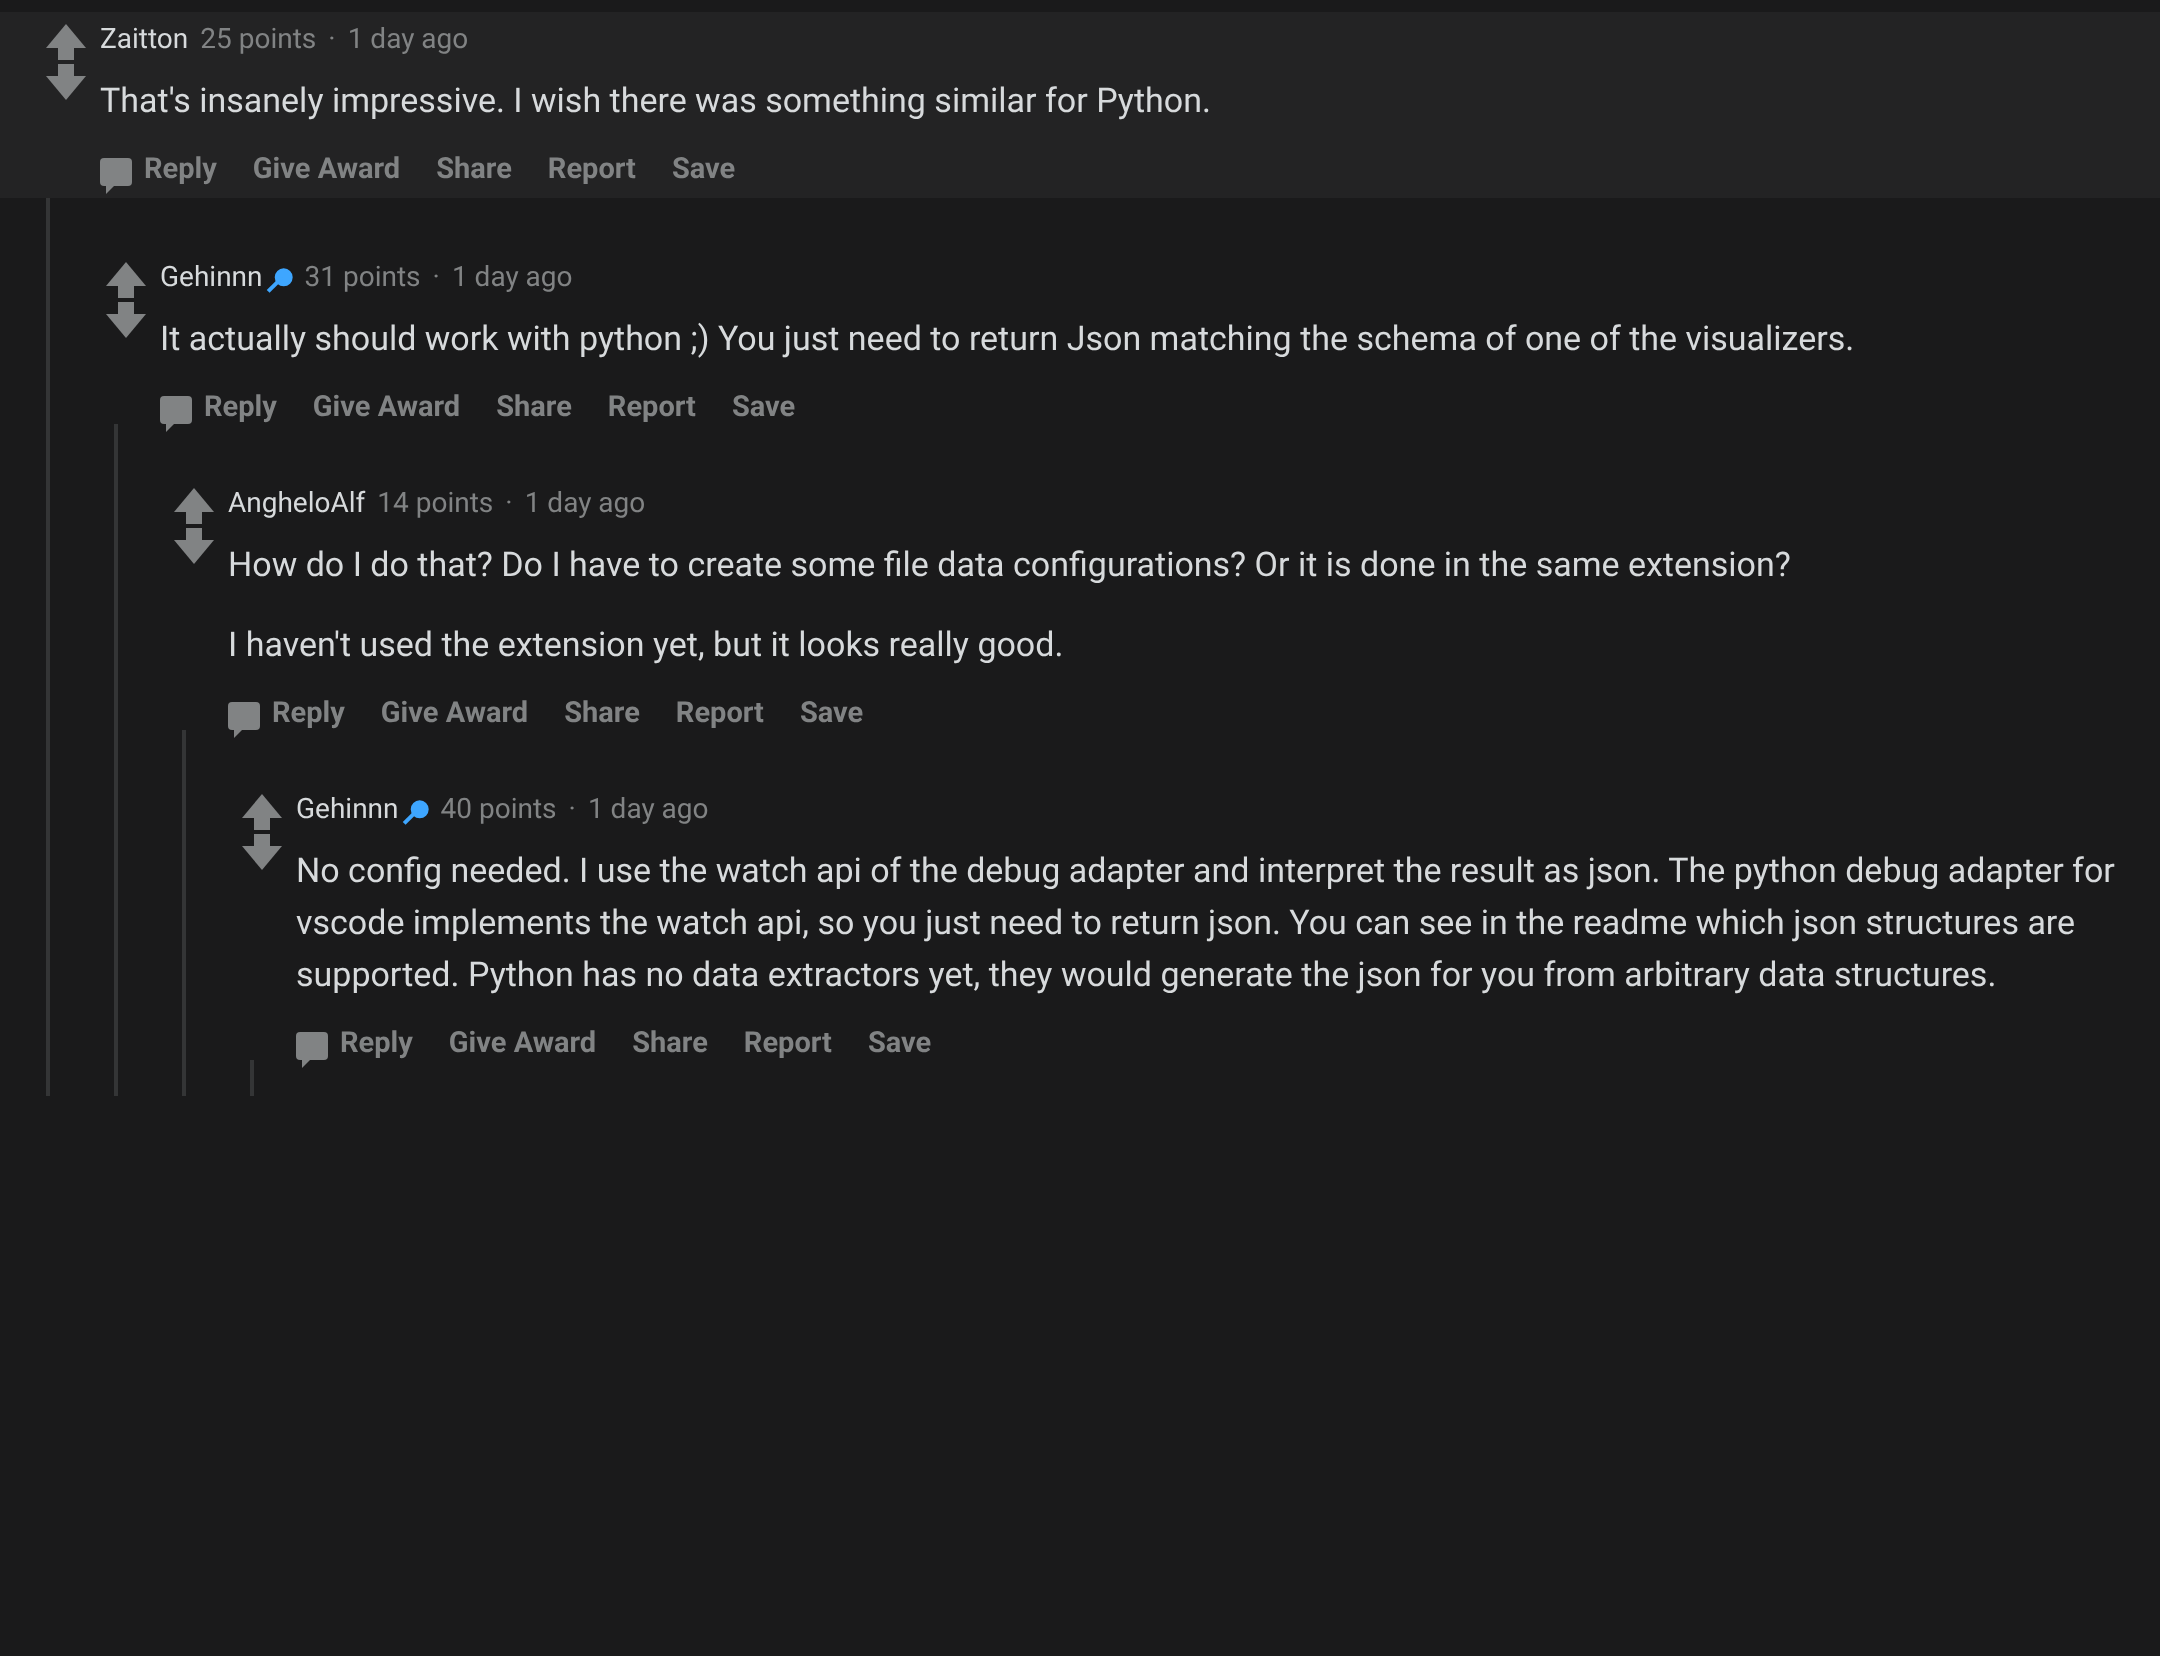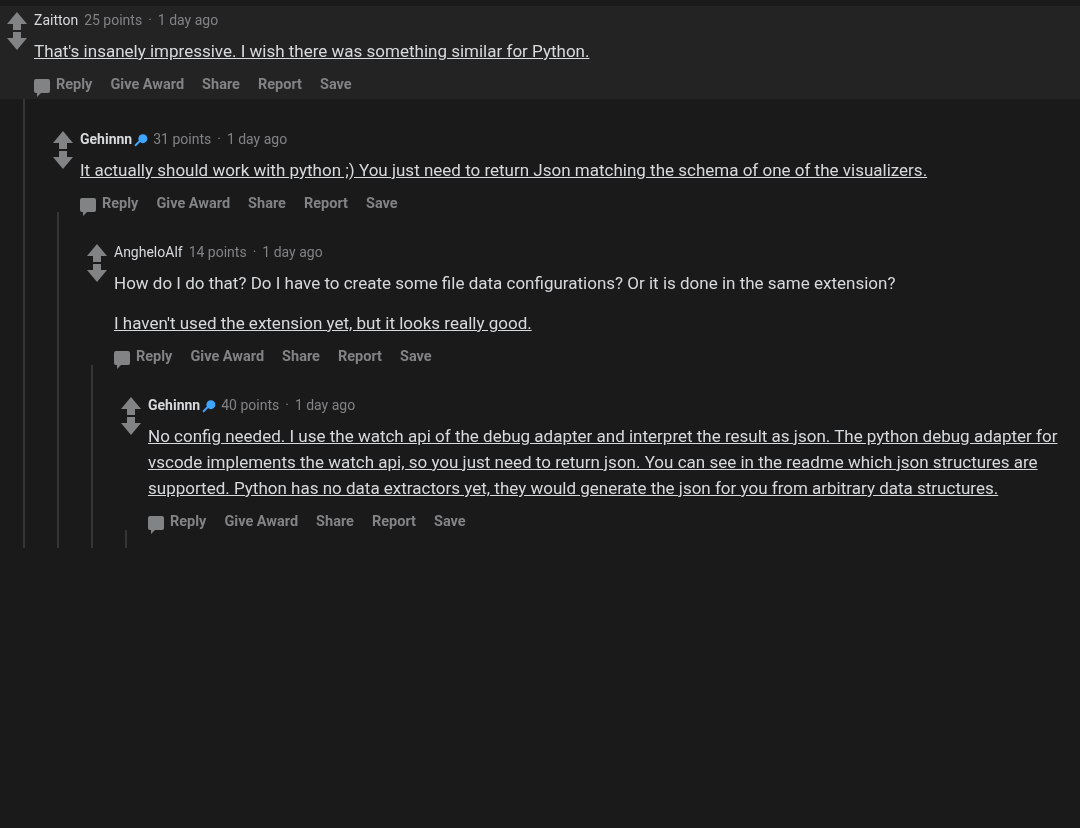--- a/index.html
+++ b/index.html
@@ -20,21 +20,21 @@
     position: relative;
   }
   .c1 { margin-left: 46px; }
   .c2 { margin-left: 80px; }
   .c3 { margin-left: 114px; }
 
   
   .highlight {
     background: #232324;
     margin-left: 0;
-    padding-left: 0;
+    padding-left: 16px;
     padding-top: 2px;
     padding-bottom: 6px;
   }
 
   .threadline {
     position: absolute;
     top: 0;
     bottom: 0;
     width: 2px;
     background: #343536;
@@ -98,21 +98,21 @@
     color: #818384;
     display: flex;
     align-items: center;
     gap: 6px;
     flex-wrap: wrap;
   }
   .author {
     color: #d7dadc;
     font-weight: 400;
   }
-  .author.bold { font-weight: 700; }
+  .author.bold { font-weight: 400; }
   .mic {
     display:inline-block;
     transform: rotate(45deg) translateY(-1px);
     color: #3ea6ff;
     font-size: 15px;
   }
   .mic .head {
     display:inline-block;
     width:9px;height:9px;border-radius:50%;
     background:#3ea6ff;
@@ -126,21 +126,21 @@
   .dot { color:#818384; }
   .time { }
 
   .text {
     margin-top: 8px;
     font-size: 17px;
     line-height: 26px;
     color: #d7dadc;
   }
   .text p { margin-bottom: 14px; }
-  .text p:last-child { margin-bottom: 0; text-decoration: underline; }
+  .text p:last-child { margin-bottom: 0; }
 
   .actions {
     margin-top: 12px;
     display: flex;
     align-items: center;
     gap: 18px;
     font-size: 14.5px;
     font-weight: 700;
     color: #818384;
   }

